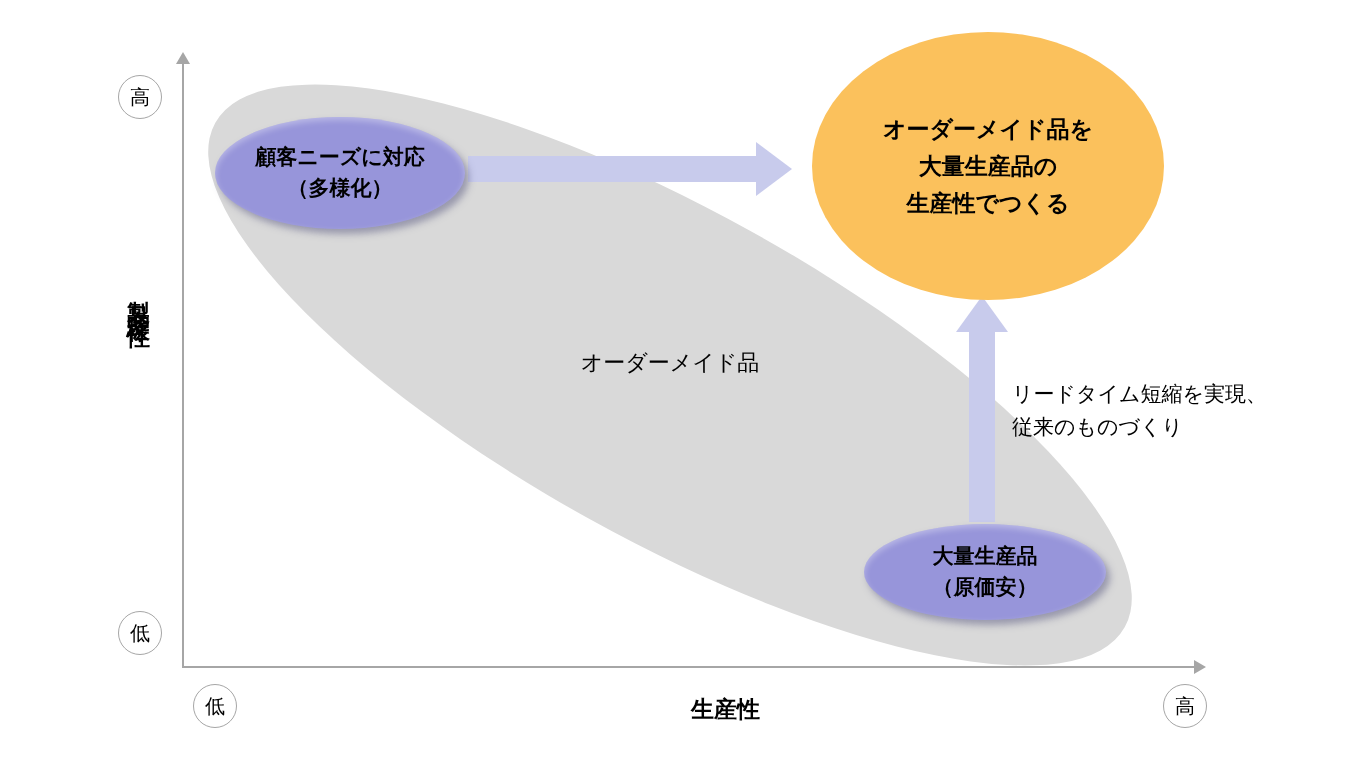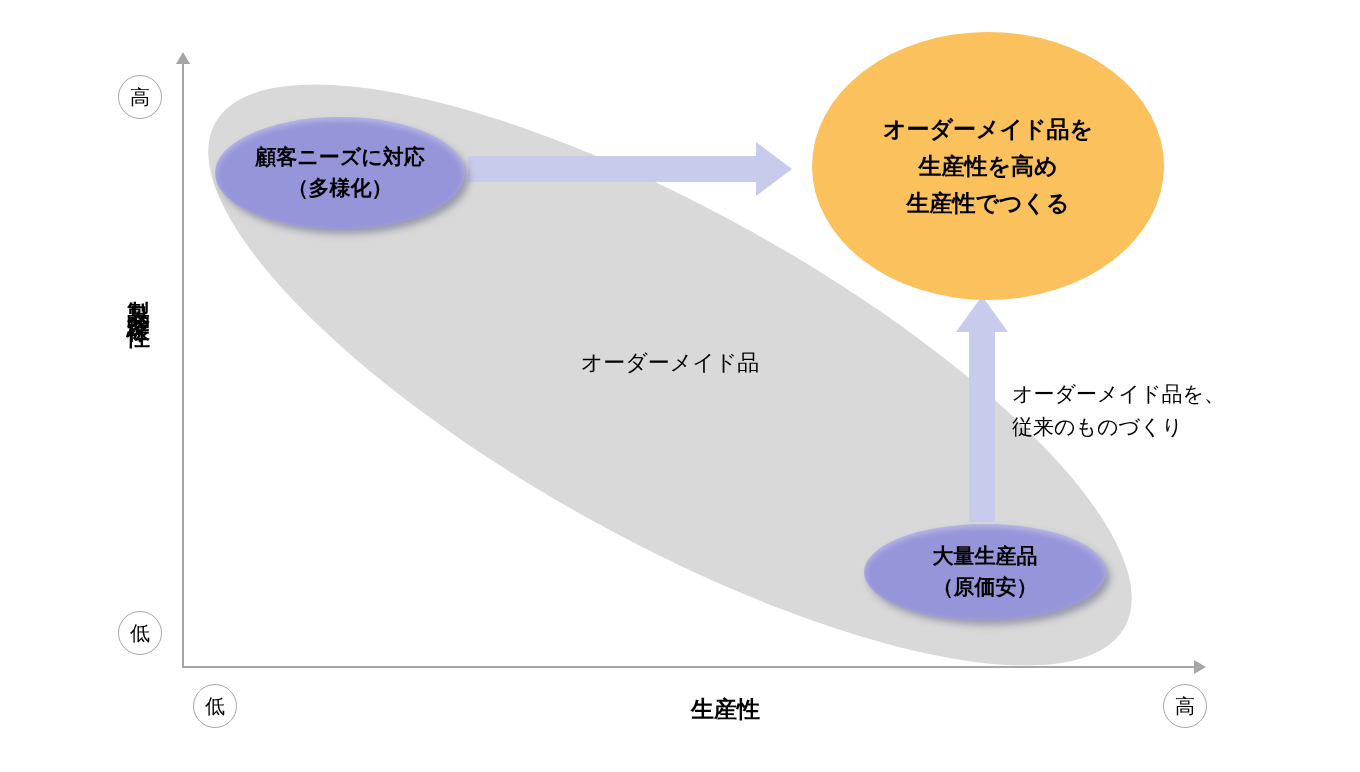--- a/index.html
+++ b/index.html
@@ -134,28 +134,28 @@
   <div class="arrow-shaft v-arrow-shaft"></div>
   <div class="tri v-arrow-head"></div>
 
   <div class="node node-purple node-custom">
     <div>顧客ニーズに対応</div>
     <div>（多様化）</div>
   </div>
 
   <div class="node node-orange">
     <div>オーダーメイド品を</div>
-    <div>生産性を高め</div>
+    <div>大量生産品の</div>
     <div>生産性でつくる</div>
   </div>
 
   <div class="node node-purple node-mass">
     <div>大量生産品</div>
     <div>（原価安）</div>
   </div>
 
 
   <div class="annotation annotation-right">
-    <div>オーダーメイド品を、</div>
+    <div>リードタイム短縮を実現、</div>
     <div>従来のものづくり</div>
   </div>
 
 </div>
 
 </body></html>

